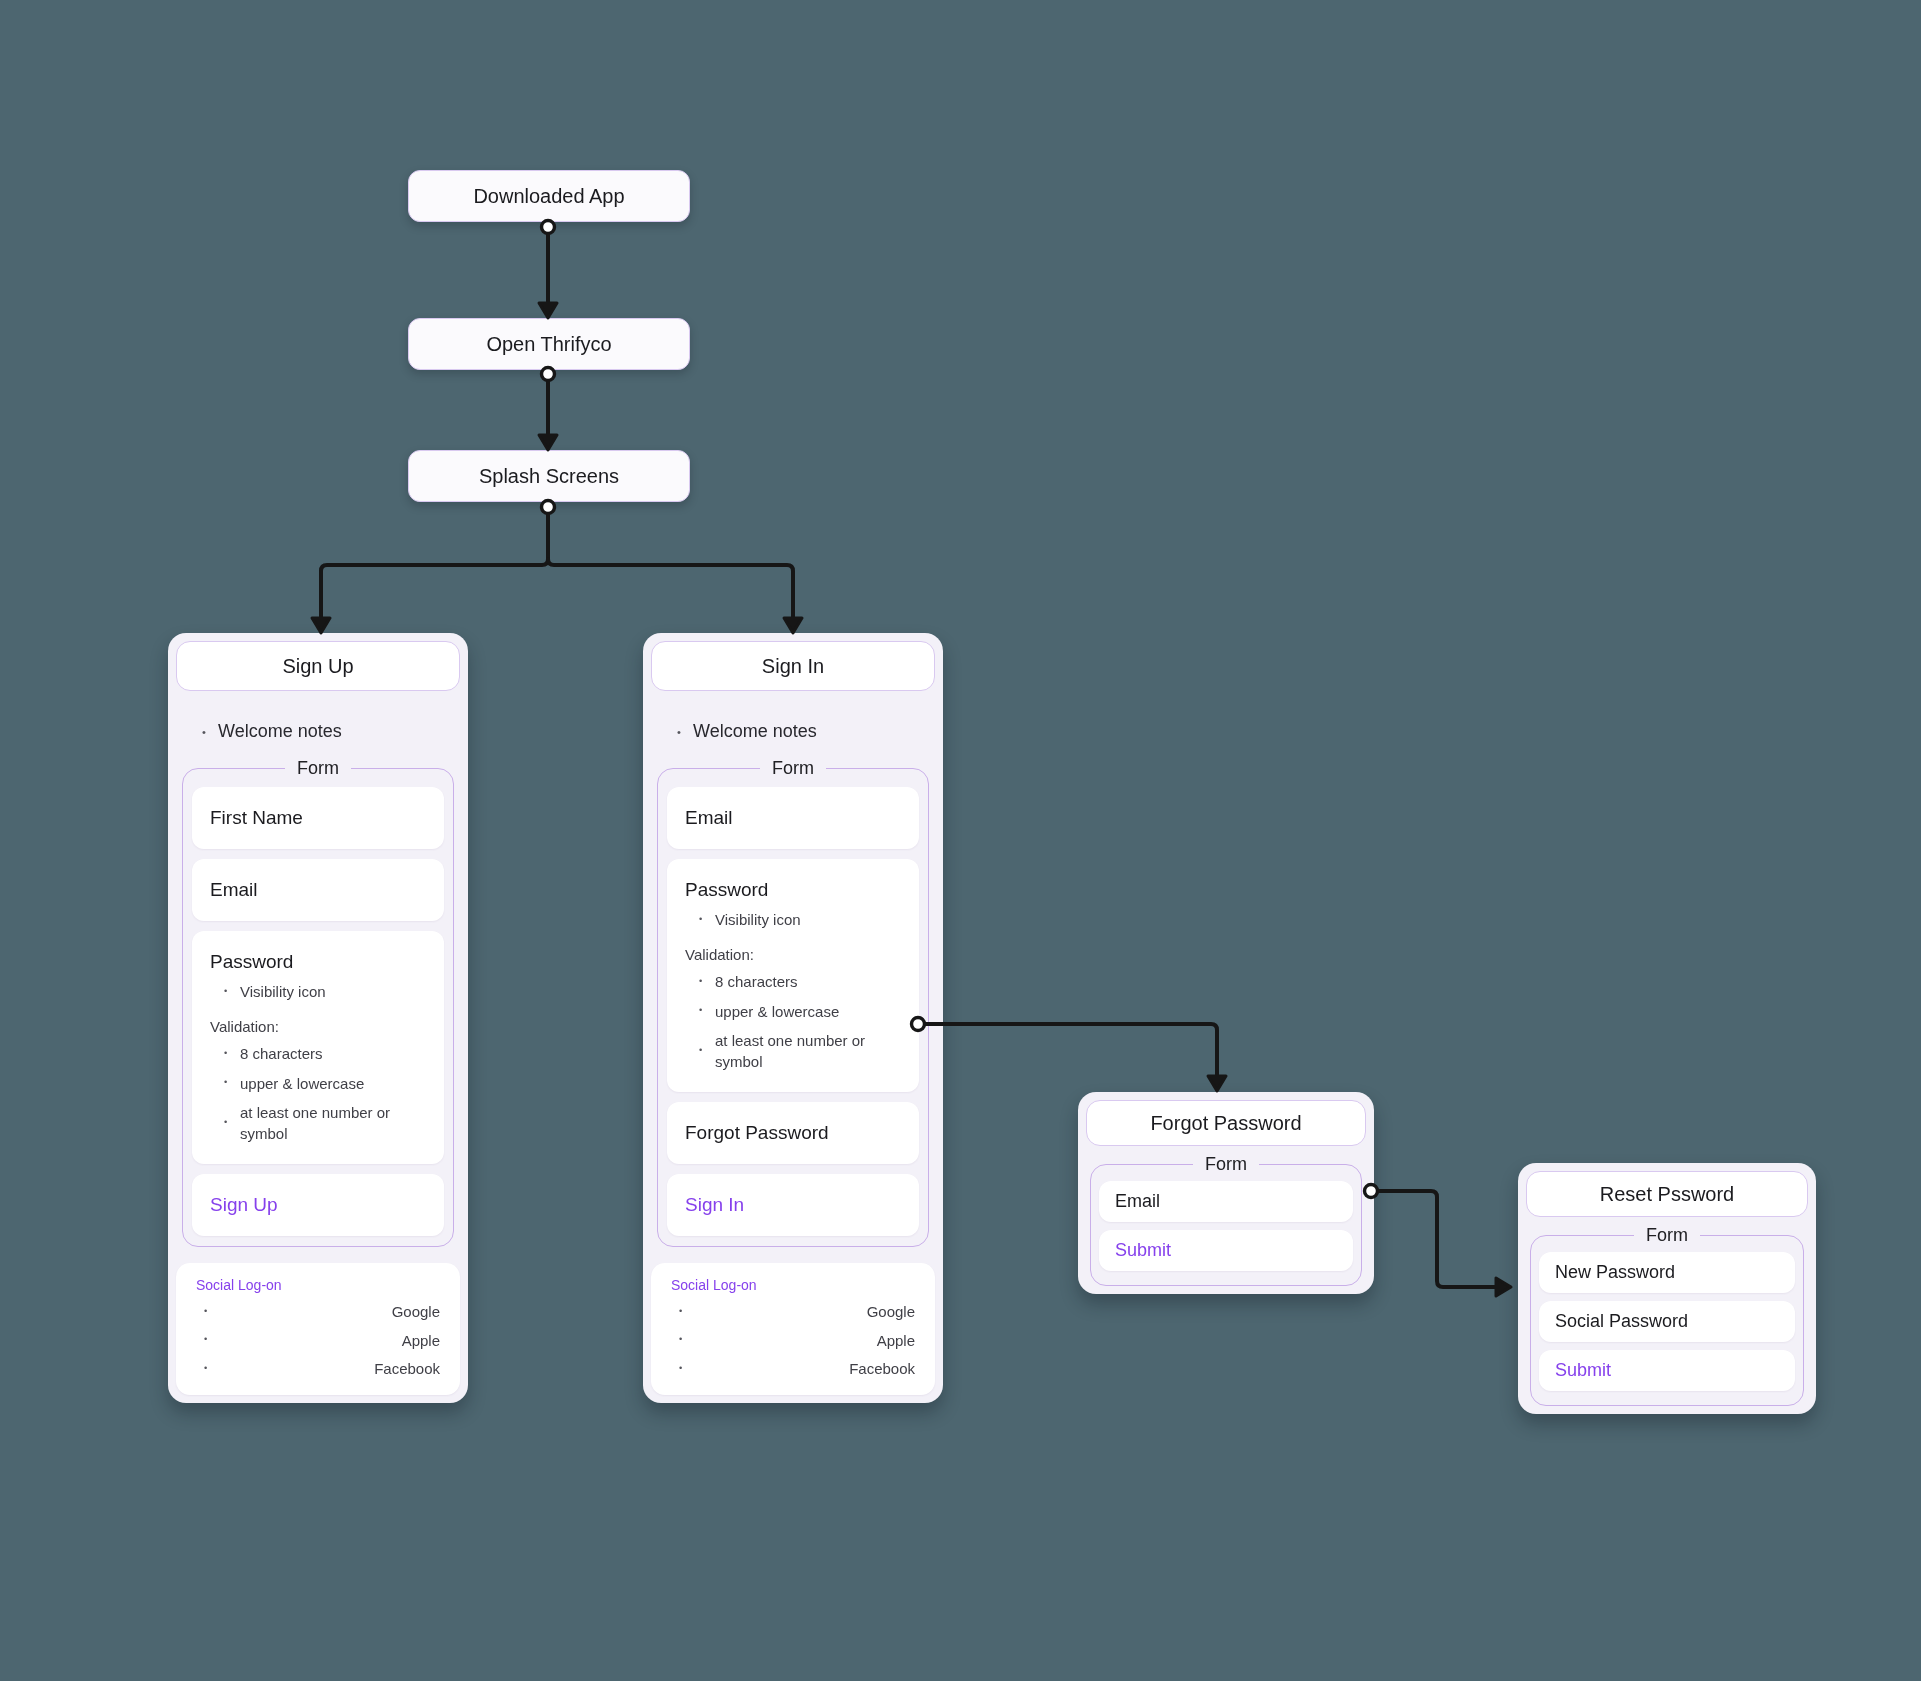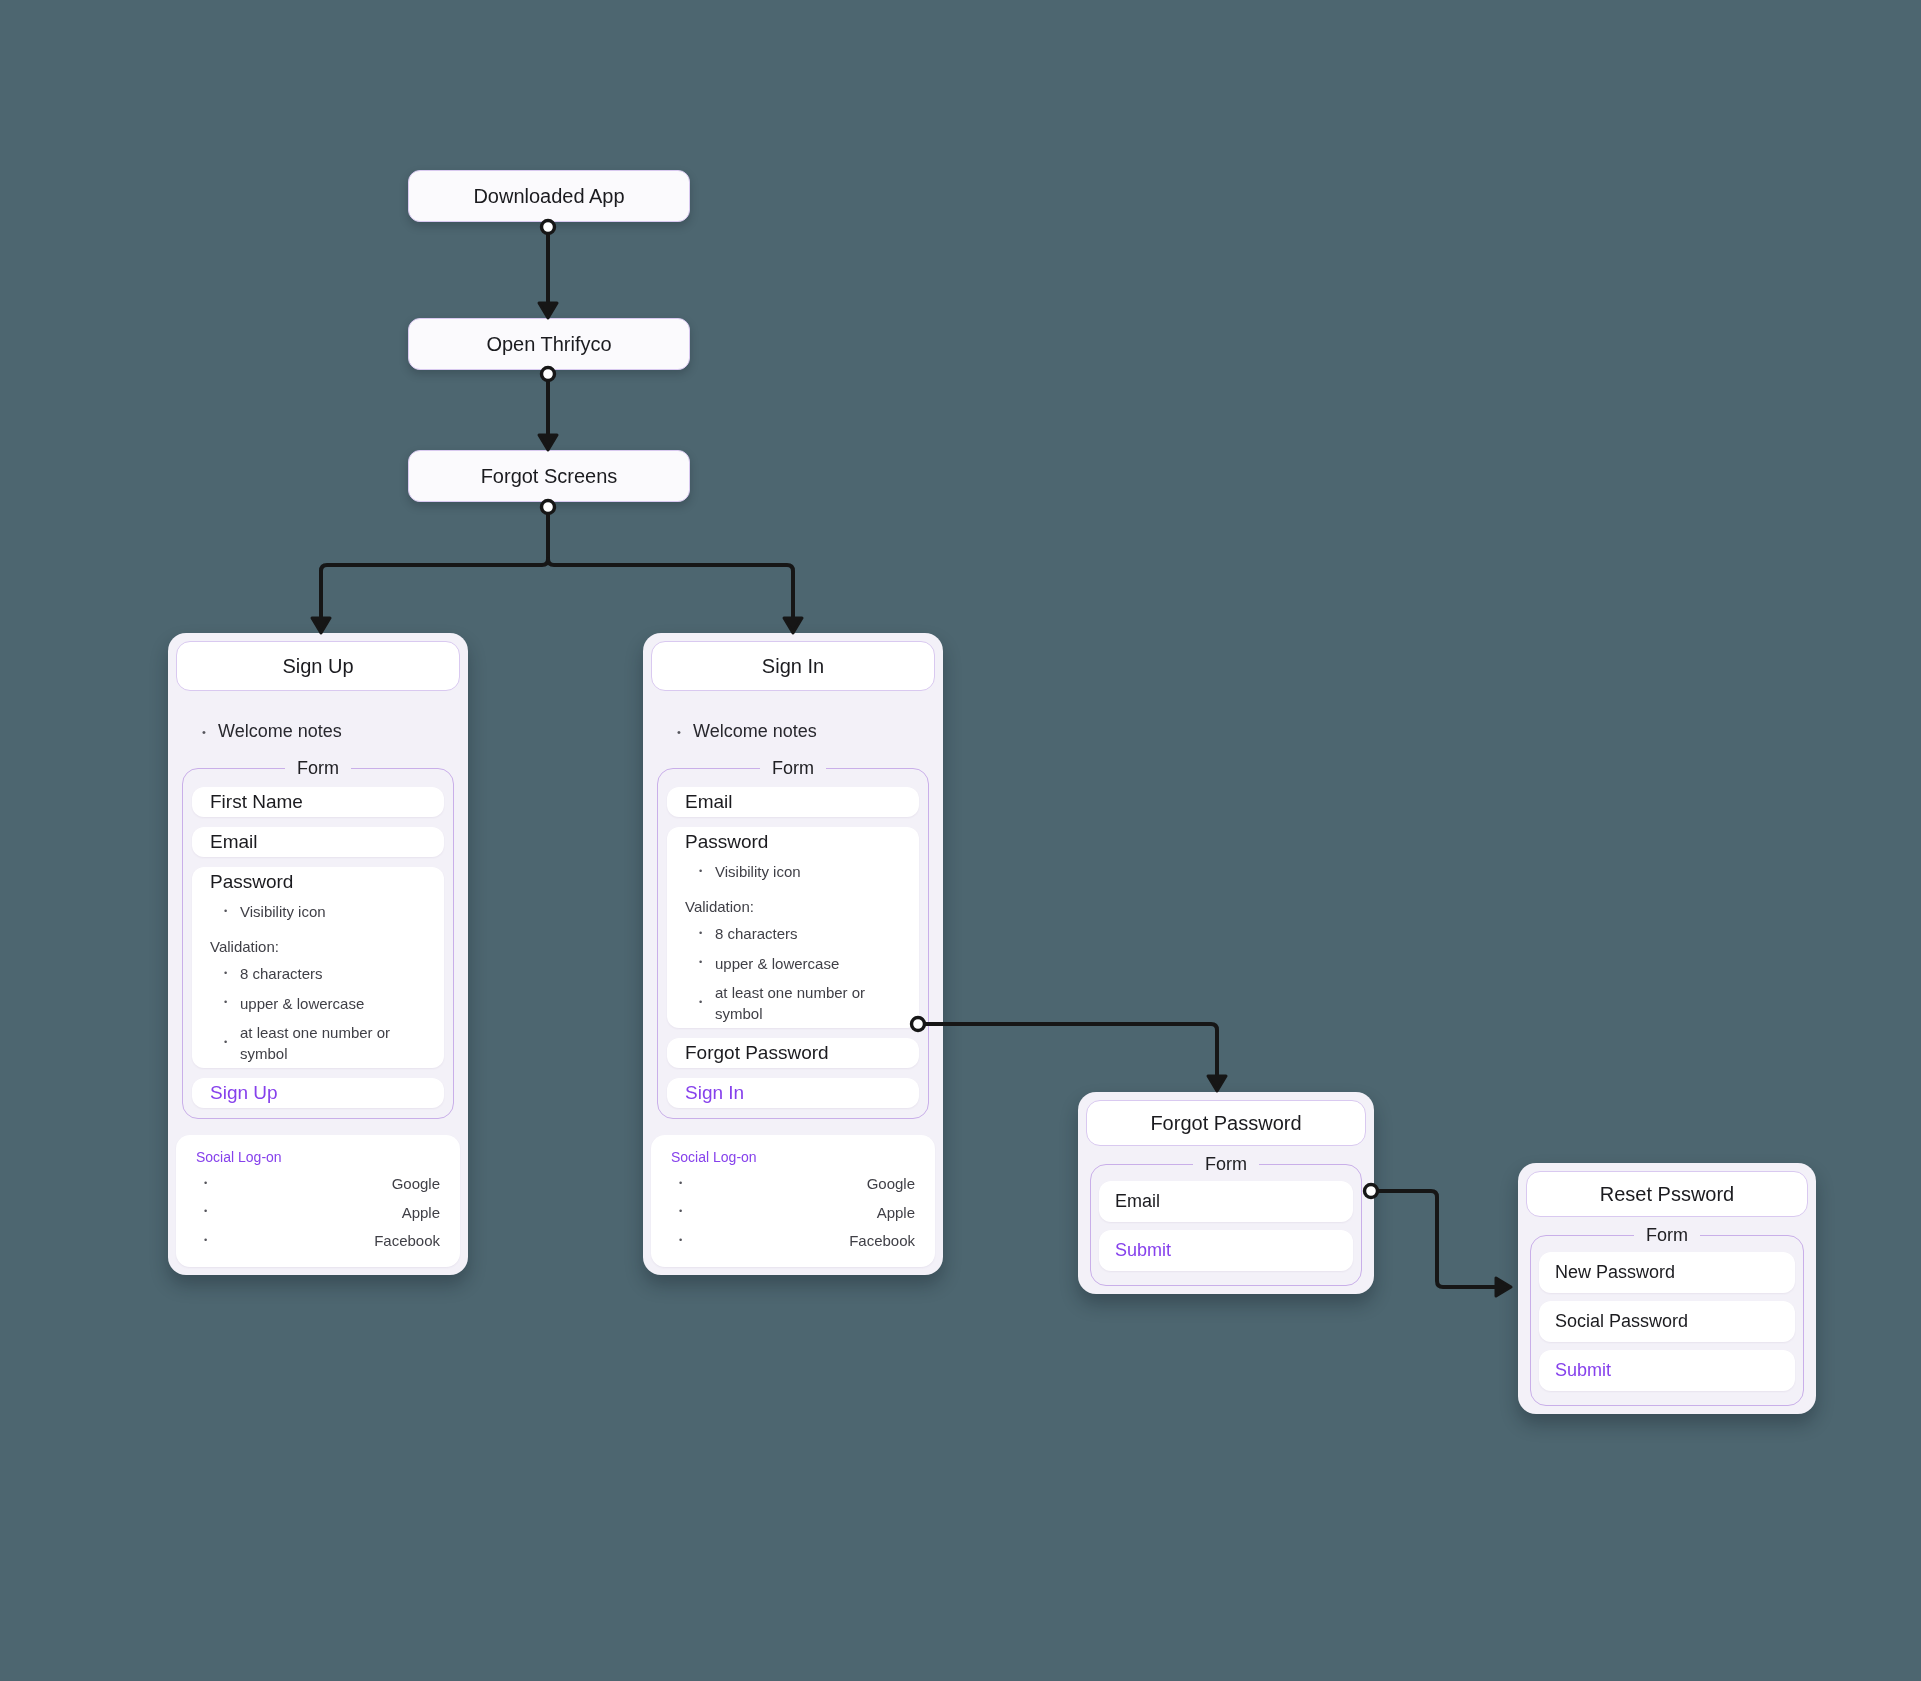--- a/index.html
+++ b/index.html
@@ -51,21 +51,21 @@
   .welcome{margin:30px 0 16px 34px;font-size:18px;color:#28282e;}
 
   fieldset.form-group{
     margin:14px 14px 0;border:1.6px solid var(--fieldset-purple);border-radius:16px;
     padding:8px 9px 8px;
   }
   fieldset.form-group legend{
     margin:0 auto;padding:0 12px;font-size:18px;color:#202024;
   }
   .fbox{
-    background:#ffffff;border-radius:12px;padding:4px 18px;margin:0 0 10px;
+    background:#ffffff;border-radius:12px;padding:20px 18px;margin:0 0 10px;
     box-shadow:0 1px 2px rgba(80,60,120,.07);
   }
   .fbox:last-child{margin-bottom:2px;}
   .flabel{font-size:19px;color:var(--text-dark);}
   .purple{color:var(--accent-purple);}
 
   .bullet{position:relative;padding-left:16px;}
   .bullet::before{content:"•";position:absolute;left:0;top:50%;transform:translateY(-50%);
     font-size:.62em;color:#55555c;}
   .small-row{font-size:15px;color:var(--text-gray);line-height:1.42;margin-left:14px;margin-top:8px;}
@@ -118,21 +118,21 @@
     </g>
   </svg>
 
   <div class="flow-box" style="top:170px">
     <span class="flow-label">Downloaded App</span>
   </div>
   <div class="flow-box" style="top:318px">
     <span class="flow-label">Open Thrifyco</span>
   </div>
   <div class="flow-box" style="top:450px">
-    <span class="flow-label">Forgot Screens</span>
+    <span class="flow-label">Splash Screens</span>
   </div>
 
   <section class="panel" style="left:168px;top:633px;width:300px">
     <div class="phead">
       <span>Sign Up</span>
     </div>
     <div class="welcome bullet">
       <span>Welcome notes</span>
     </div>
     <fieldset class="form-group">

